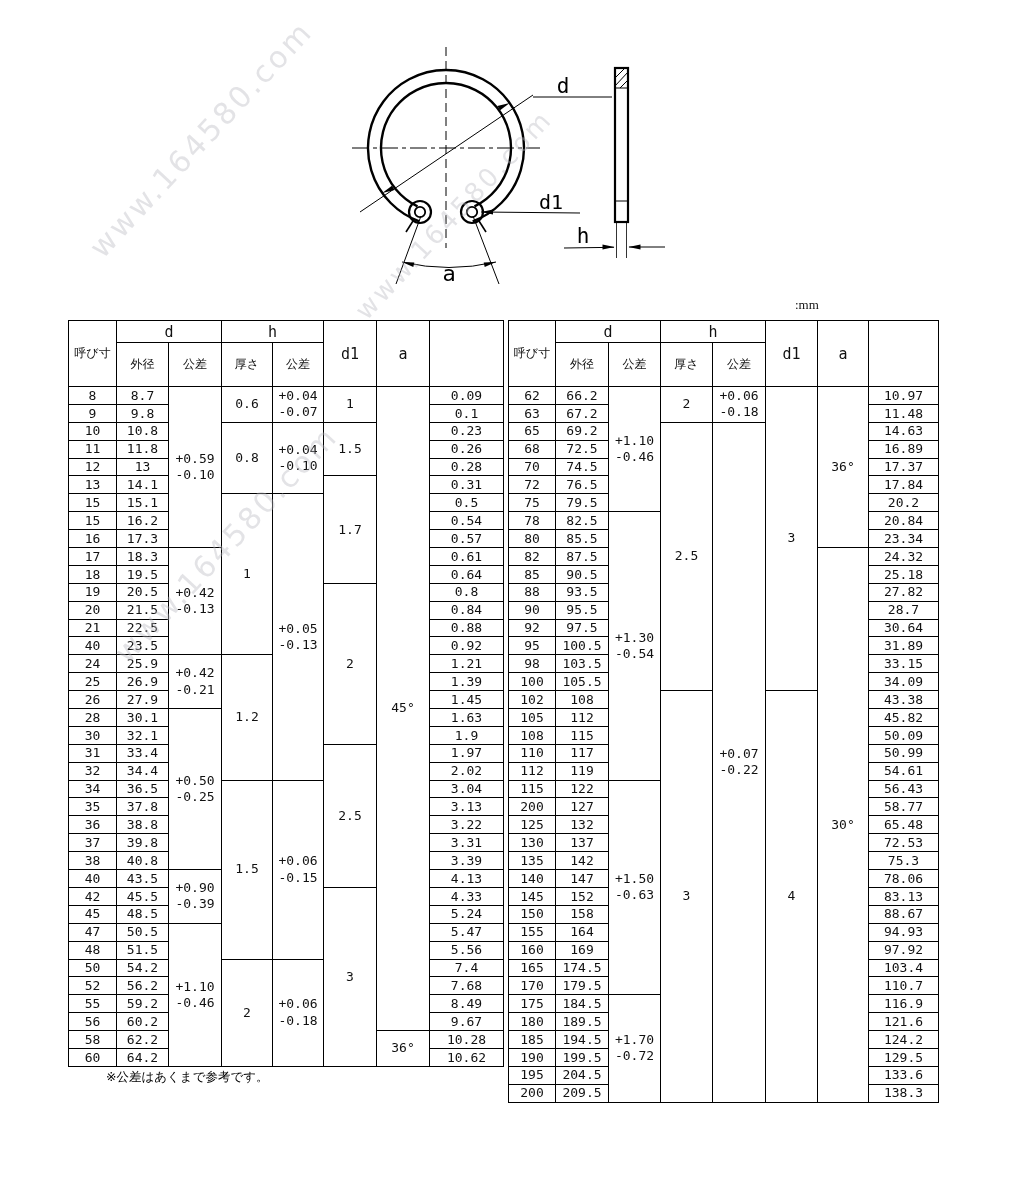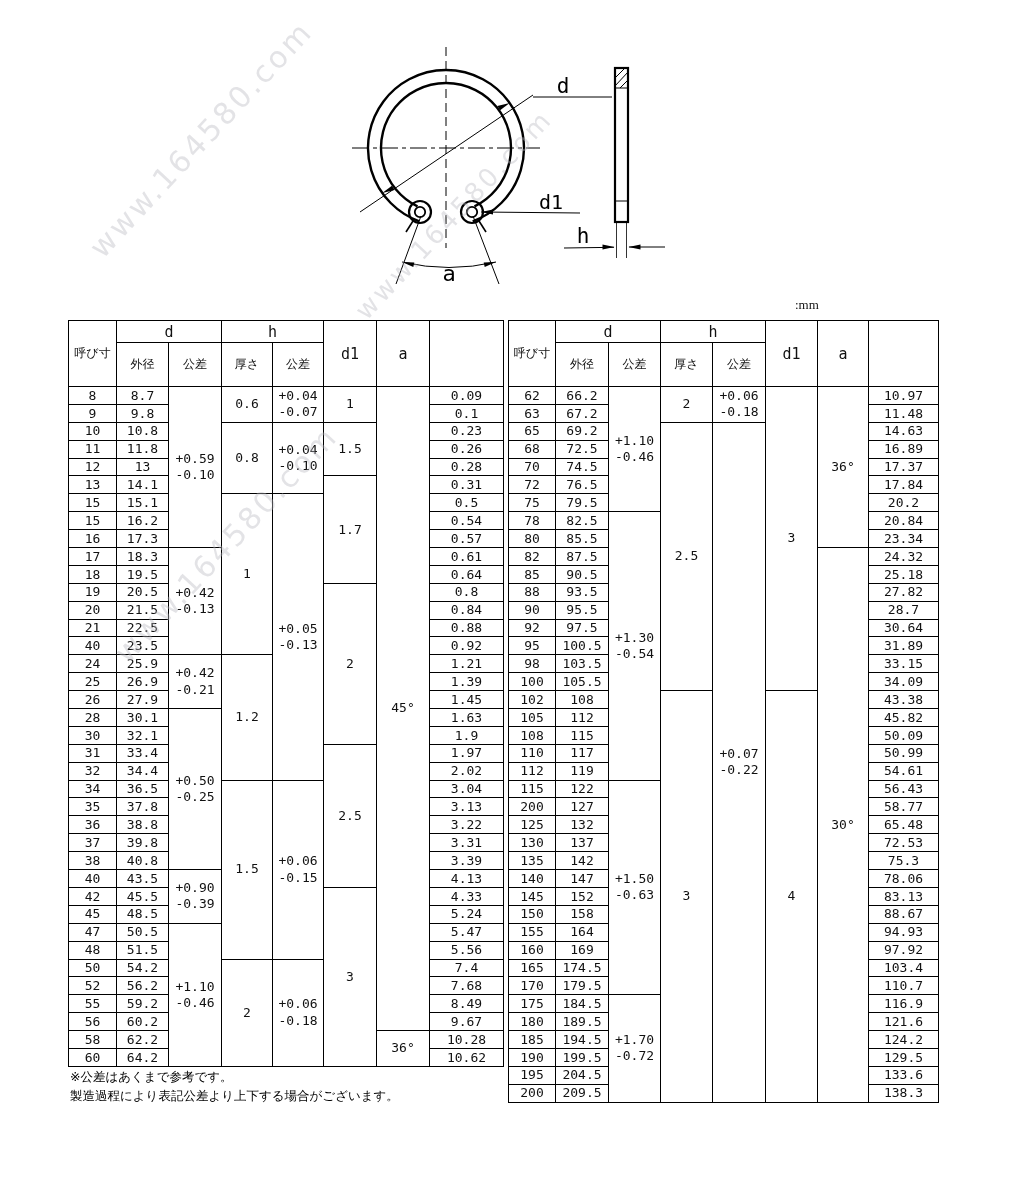--- a/index.html
+++ b/index.html
@@ -18,21 +18,21 @@
   .spec th.lat{font-family:"DejaVu Sans Mono",monospace;font-size:15px;}
   .hrow1 th{height:21px;}
   .hrow2 th{height:43px;}
   .spec td{height:16.9px;font-size:13px;line-height:1.05;}
   .spec td div{line-height:1.25;}
   .left-t{left:68px;}
   .right-t{left:508px;}
   .unit{position:absolute;left:795px;top:297px;font-size:13px;z-index:3;font-family:Liberation Serif, serif;}
   .fnote{position:absolute;left:70px;font-family:"DejaVu Sans","Liberation Sans",sans-serif;
          font-size:12.5px;color:#000;z-index:3;white-space:nowrap;}
-  .fn1{top:1069px;}
+  .fn1{top:1069px;margin-left:36px;}
   .fn2{top:1088px;}
   svg text{font-family:"DejaVu Sans Mono",monospace;fill:#000;}
   .drawing{position:absolute;left:0;top:0;z-index:2;}
 </style>
 </head>
 <body>
 
 <div class="page">
 
   <div class="wm" style="left:95px;top:235px;">www.164580.com</div>
@@ -677,15 +677,14 @@
         </tr>
         <tr>
           <td>200</td>
           <td>209.5</td>
           <td>138.3</td>
         </tr>
       </tbody>
   </table>
 
   <div class="fnote fn1">※公差はあくまで参考です。</div>
-  <div class="fnote fn2">製造過程により表記公差より上下する場合がございます。</div>
 
 </div>
 
 </body></html>

